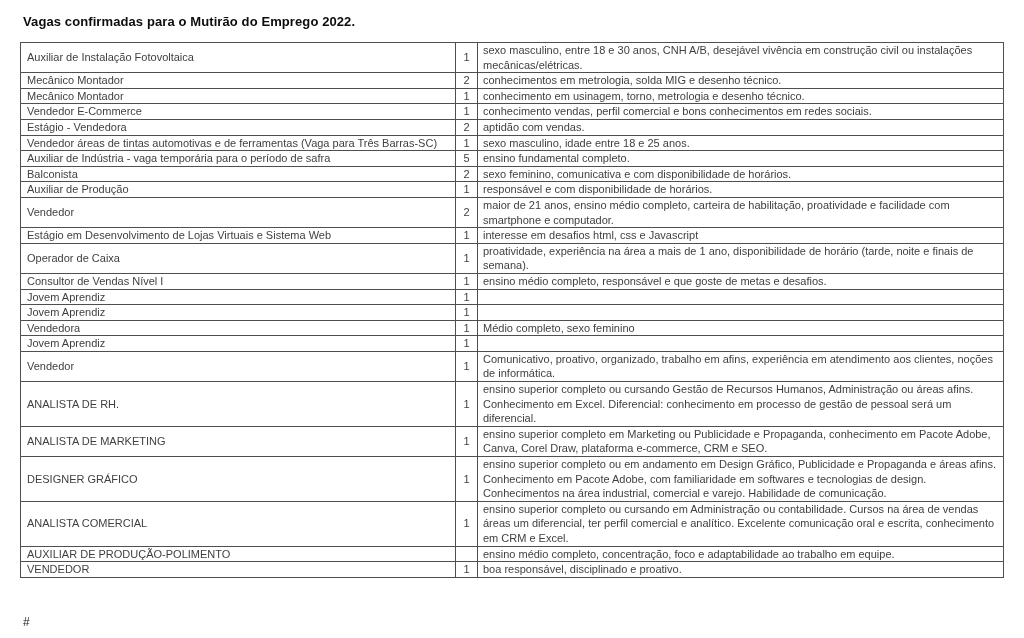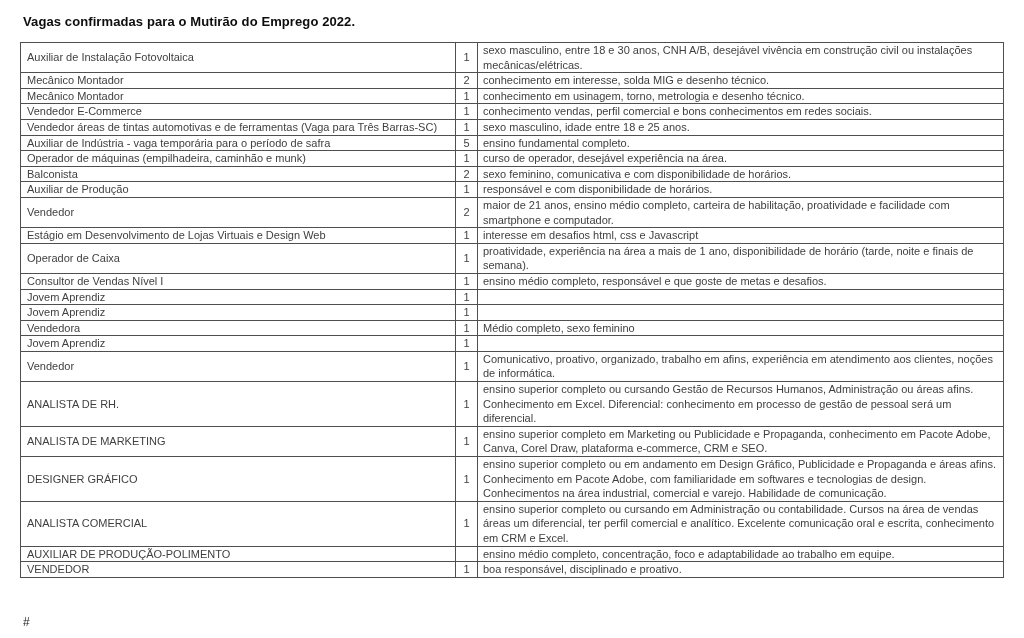--- a/index.html
+++ b/index.html
@@ -70,64 +70,64 @@
     </colgroup>
     <tbody>
         <tr>
           <td class="job-title">Auxiliar de Instalação Fotovoltaica</td>
           <td class="qty">1</td>
           <td class="reqs">sexo masculino, entre 18 e 30 anos, CNH A/B, desejável vivência em construção civil ou instalações mecânicas/elétricas.</td>
         </tr>
         <tr>
           <td class="job-title">Mecânico Montador</td>
           <td class="qty">2</td>
-          <td class="reqs">conhecimento em interesse, solda MIG e desenho técnico.</td>
+          <td class="reqs">conhecimentos em metrologia, solda MIG e desenho técnico.</td>
         </tr>
         <tr>
           <td class="job-title">Mecânico Montador</td>
           <td class="qty">1</td>
           <td class="reqs">conhecimento em usinagem, torno, metrologia e desenho técnico.</td>
         </tr>
         <tr>
           <td class="job-title">Vendedor E-Commerce</td>
           <td class="qty">1</td>
           <td class="reqs">conhecimento vendas, perfil comercial e bons conhecimentos em redes sociais.</td>
         </tr>
         <tr>
+          <td class="job-title">Estágio - Vendedora</td>
+          <td class="qty">2</td>
+          <td class="reqs">aptidão com vendas.</td>
+        </tr>
+        <tr>
           <td class="job-title">Vendedor áreas de tintas automotivas e de ferramentas (Vaga para Três Barras-SC)</td>
           <td class="qty">1</td>
           <td class="reqs">sexo masculino, idade entre 18 e 25 anos.</td>
         </tr>
         <tr>
           <td class="job-title">Auxiliar de Indústria - vaga temporária para o período de safra</td>
           <td class="qty">5</td>
           <td class="reqs">ensino fundamental completo.</td>
-        </tr>
-        <tr>
-          <td class="job-title">Operador de máquinas (empilhadeira, caminhão e munk)</td>
-          <td class="qty">1</td>
-          <td class="reqs">curso de operador, desejável experiência na área.</td>
         </tr>
         <tr>
           <td class="job-title">Balconista</td>
           <td class="qty">2</td>
           <td class="reqs">sexo feminino, comunicativa e com disponibilidade de horários.</td>
         </tr>
         <tr>
           <td class="job-title">Auxiliar de Produção</td>
           <td class="qty">1</td>
           <td class="reqs">responsável e com disponibilidade de horários.</td>
         </tr>
         <tr>
           <td class="job-title">Vendedor</td>
           <td class="qty">2</td>
           <td class="reqs">maior de 21 anos, ensino médio completo, carteira de habilitação, proatividade e facilidade com smartphone e computador.</td>
         </tr>
         <tr>
-          <td class="job-title">Estágio em Desenvolvimento de Lojas Virtuais e Design Web</td>
+          <td class="job-title">Estágio em Desenvolvimento de Lojas Virtuais e Sistema Web</td>
           <td class="qty">1</td>
           <td class="reqs">interesse em desafios html, css e Javascript</td>
         </tr>
         <tr>
           <td class="job-title">Operador de Caixa</td>
           <td class="qty">1</td>
           <td class="reqs">proatividade, experiência na área a mais de 1 ano, disponibilidade de horário (tarde, noite e finais de semana).</td>
         </tr>
         <tr>
           <td class="job-title">Consultor de Vendas Nível I</td>

